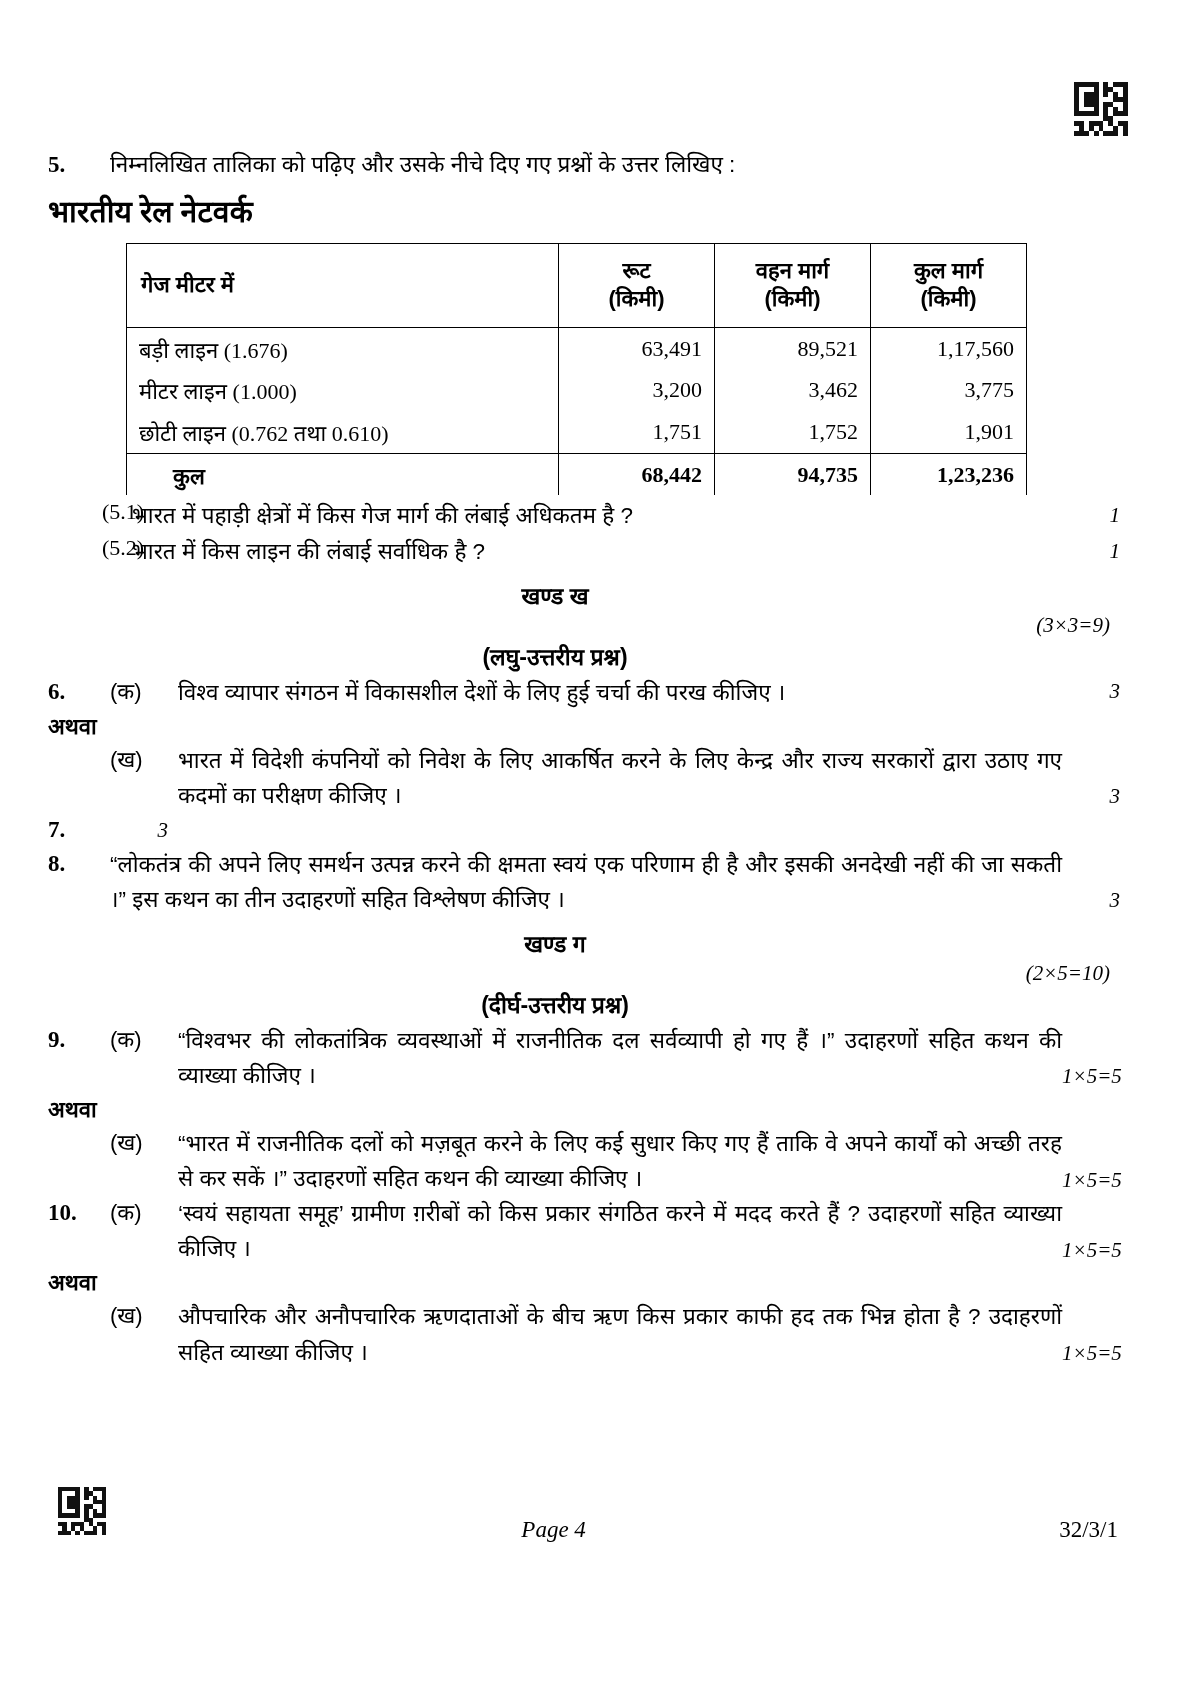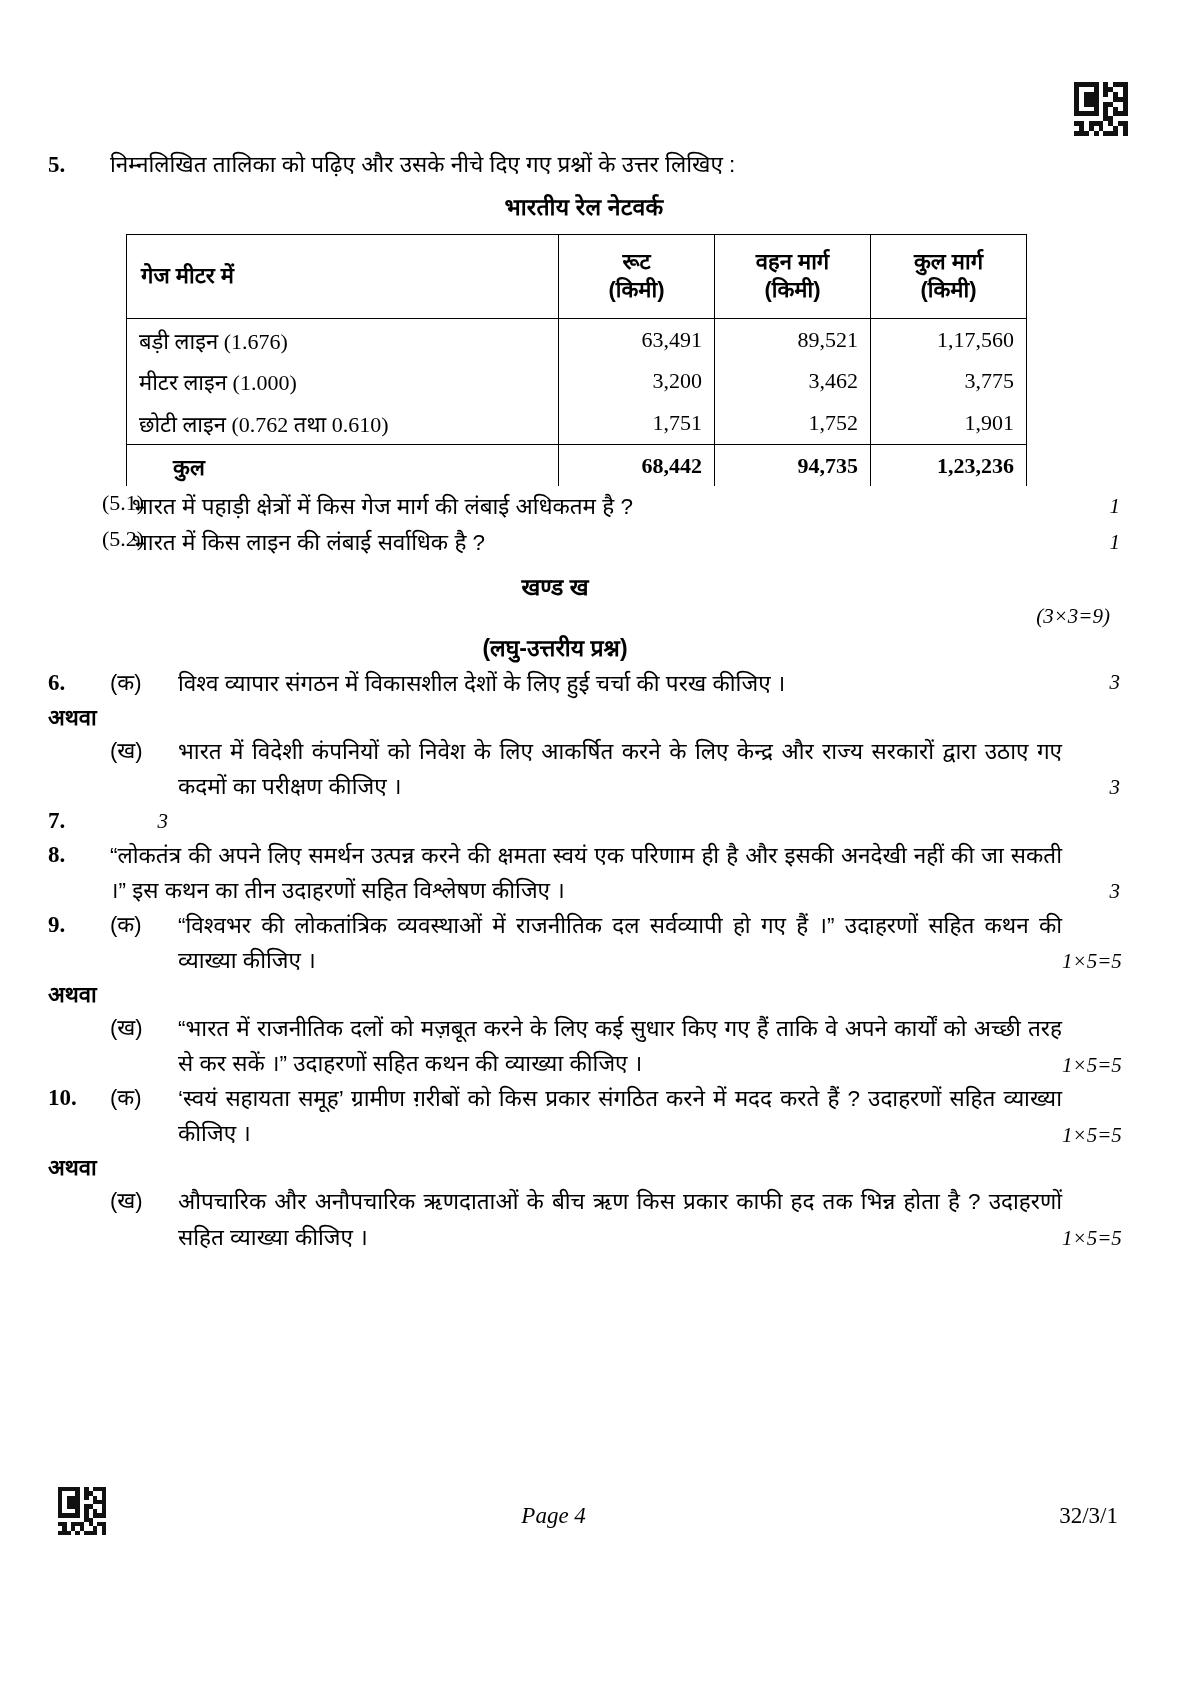--- a/index.html
+++ b/index.html
@@ -99,24 +99,24 @@
     white-space: nowrap;
   }
 
   .lead-line {
     font-size: 22.5px;
     font-family: "Liberation Sans", sans-serif;
     line-height: 1.5;
   }
 
   .table-title {
-    text-align: center;
+    text-align: left;
     font-weight: bold;
-    font-size: 23px;
-    font-family: Liberation Sans, sans-serif;
+    font-size: 30px;
+    font-family: Liberation Serif, serif;
     margin: 8px 0 12px 0;
     letter-spacing: .2px;
   }
 
   
   table.railtable {
     border-collapse: collapse;
     width: 900px;
     margin: 0 auto 4px 78px;
     table-layout: fixed;
@@ -227,21 +227,21 @@
     font-size: 22px;
     font-family: "Liberation Sans", sans-serif;
     line-height: 1.5;
     padding-right: 58px;
   }
 
   
   .footer {
     position: absolute;
     left: 0;
-    bottom: 154px;
+    bottom: 140px;
     width: 1190px;
     display: flex;
     align-items: baseline;
     padding: 0 72px 0 48px;
   }
   .footer .pg {
     flex: 1 1 auto;
     text-align: center;
     font-style: italic;
     font-size: 23px;
@@ -485,20 +485,27 @@
       <div class="qnum">7.</div>
       <div class="marks" style="align-self:flex-end">3</div>
     </div>
 
     <div class="q-row">
       <div class="qnum">8.</div>
       <div class="qbody">“लोकतंत्र की अपने लिए समर्थन उत्पन्न करने की क्षमता स्वयं एक परिणाम ही है और इसकी अनदेखी नहीं की जा सकती ।” इस कथन का तीन उदाहरणों सहित विश्लेषण कीजिए ।</div>
       <div class="marks" style="align-self:flex-end">3</div>
     </div>
 
+    <div class="section-block">
+      <div class="section-name" style="padding-right:58px">खण्ड ग</div>
+      <div class="section-sub-wrap">
+        <div class="section-sub" style="padding-right:58px">(दीर्घ-उत्तरीय प्रश्न)</div>
+        <div class="section-marks">(2×5=10)</div>
+      </div>
+    </div>
 
     <div class="q-row">
       <div class="qnum">9.</div>
       <div class="qpart">(क)</div>
       <div class="qbody">“विश्वभर की लोकतांत्रिक व्यवस्थाओं में राजनीतिक दल सर्वव्यापी हो गए हैं ।” उदाहरणों सहित कथन की व्याख्या कीजिए ।</div>
       <div class="marks" style="align-self:flex-end">1×5=5</div>
     </div>
 
     <div class="athava">अथवा</div>
 

